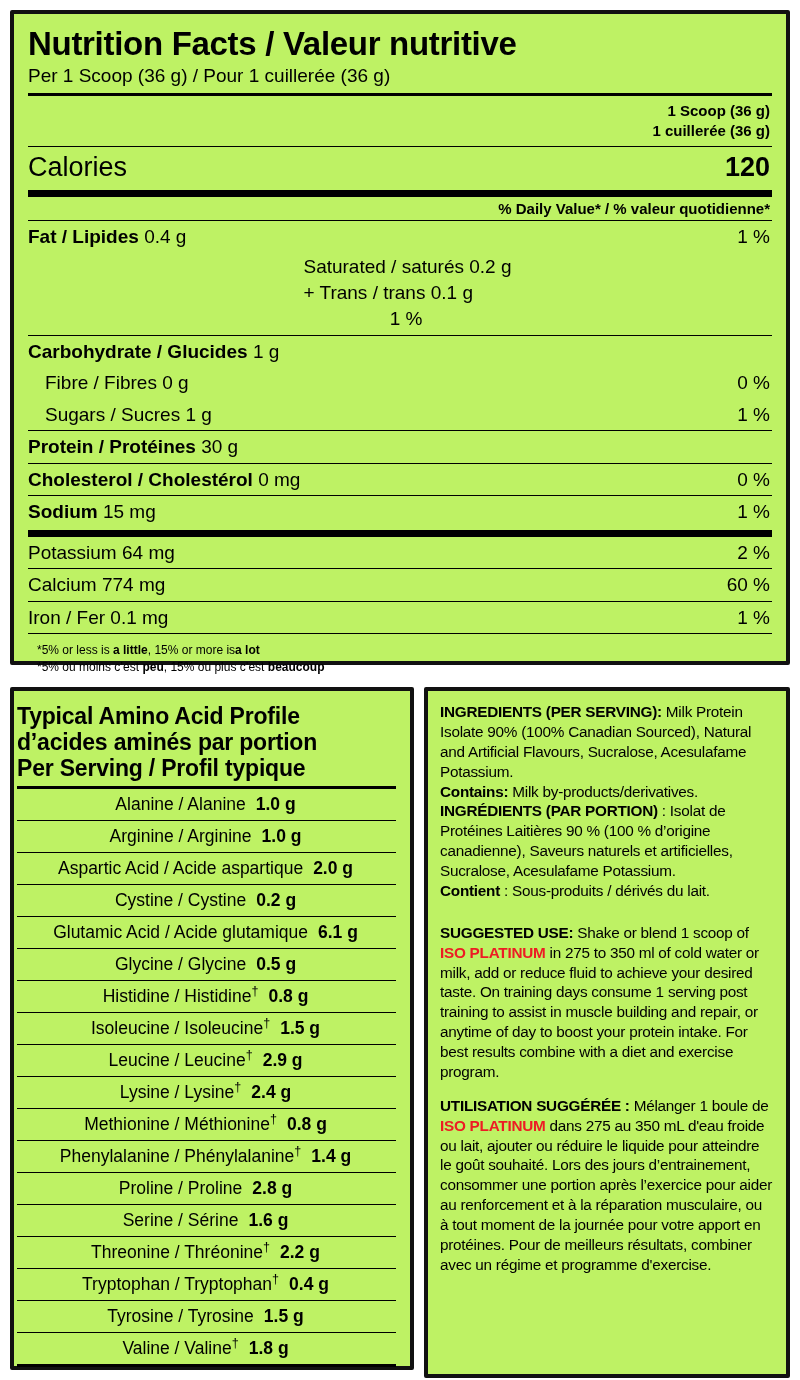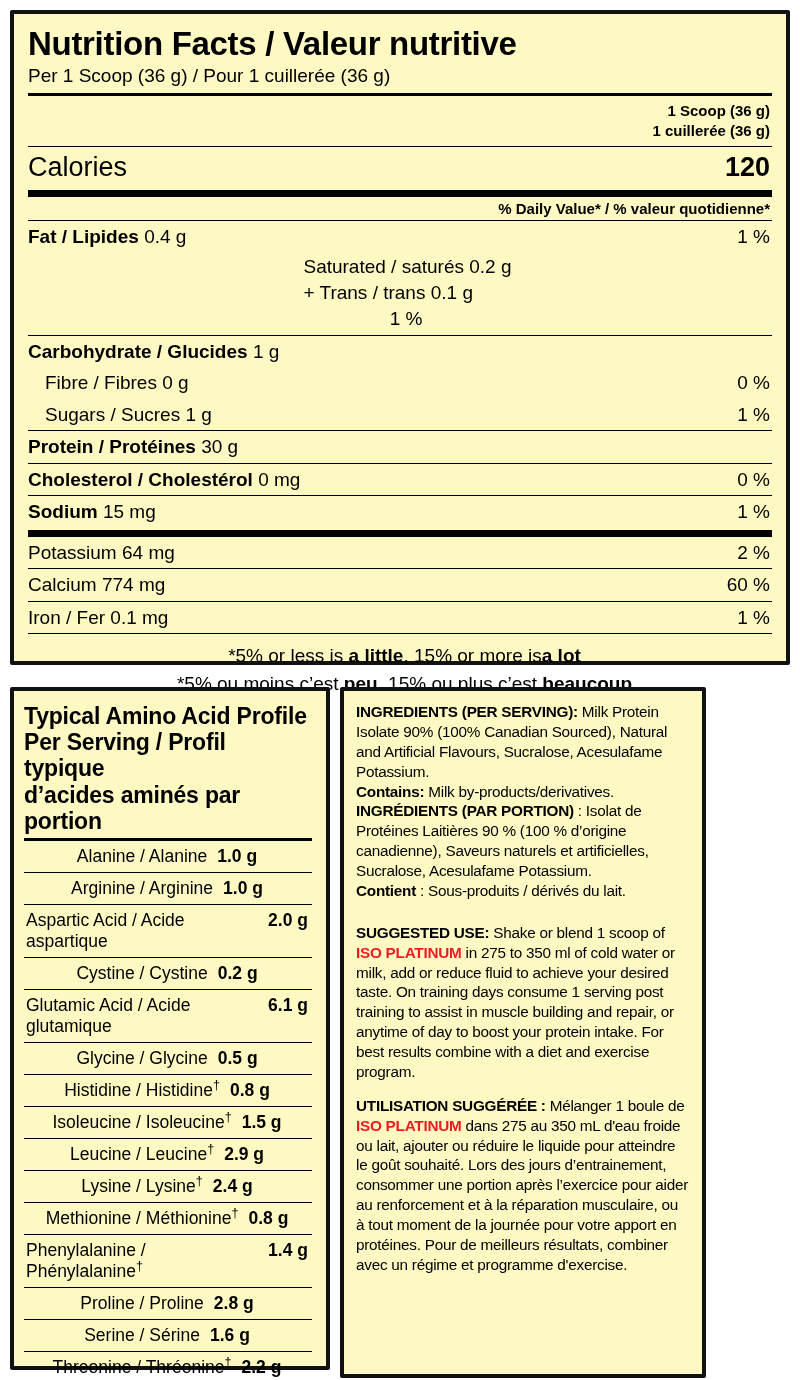--- a/index.html
+++ b/index.html
@@ -12,21 +12,21 @@
     height: 1380px;
     font-family: "Liberation Sans", sans-serif;
     color: #000000;
     -webkit-font-smoothing: antialiased;
   }
 
   
   .panel {
     box-sizing: border-box;
     border: 4px solid #111111;
-    background: #fef9c3;
+    background: #bef264;
     border-radius: 2px;
   }
 
   #nf-panel {
     position: absolute;
     left: 10px;
     top: 10px;
     width: 780px;
     height: 655px;
     padding: 12px 14px 0 14px;
@@ -35,23 +35,23 @@
   #lower-row {
     position: absolute;
     left: 10px;
     top: 687px;
     width: 780px;
     height: 683px;
     display: flex;
     gap: 10px;
   }
   #aa-panel {
-    width: 320px;
+    width: 404px;
     height: 683px;
-    padding: 12px 14px 0 10px;
+    padding: 12px 14px 0 3px;
   }
   #info-panel {
     width: 366px;
     height: 691px;
     padding: 11px 12px 0 12px;
     overflow: hidden;
   }
 
   
   .nf-title {
@@ -132,24 +132,23 @@
     padding: 2px 2px 3px 0;
     font-size: 19px;
     line-height: 1.36;
     flex-direction: column;
   }
   .group-row .glines { padding-left: 17px; }
   .group-row .gdv { text-align: right; white-space: nowrap; padding-left: 14px; }
 
   
   .nf-foot {
-    font-size: 19px;
+    font-size: 12px;
     line-height: 1.45;
     padding: 8px 0 0 9px;
-    text-align: center;
   }
   .nf-foot b { font-weight: bold; }
 
   
   .aa-title {
     font-size: 23px;
     font-weight: bold;
     line-height: 1.14;
     letter-spacing: -0.2px;
   }
@@ -295,22 +294,22 @@
     <div><span>*5% ou moins c’est </span><b>peu</b><span>, 15% ou plus c’est </span><b>beaucoup</b></div>
   </div>
 
 </div>
 
 <div id="lower-row">
 
   <div id="aa-panel" class="panel">
     <div class="aa-title">
       <div>Typical Amino Acid Profile</div>
+      <div>d’acides aminés par portion</div>
       <div>Per Serving / Profil typique</div>
-      <div>d’acides aminés par portion</div>
     </div>
 
     <div class="sp4"></div>
     <div class="rule-med"></div>
 
     <div id="aa-rows">
         <div class="aa-row">
           <span class="aa-name">Alanine / Alanine</span>
           <span class="aa-amt">1.0 g</span>
         </div>

